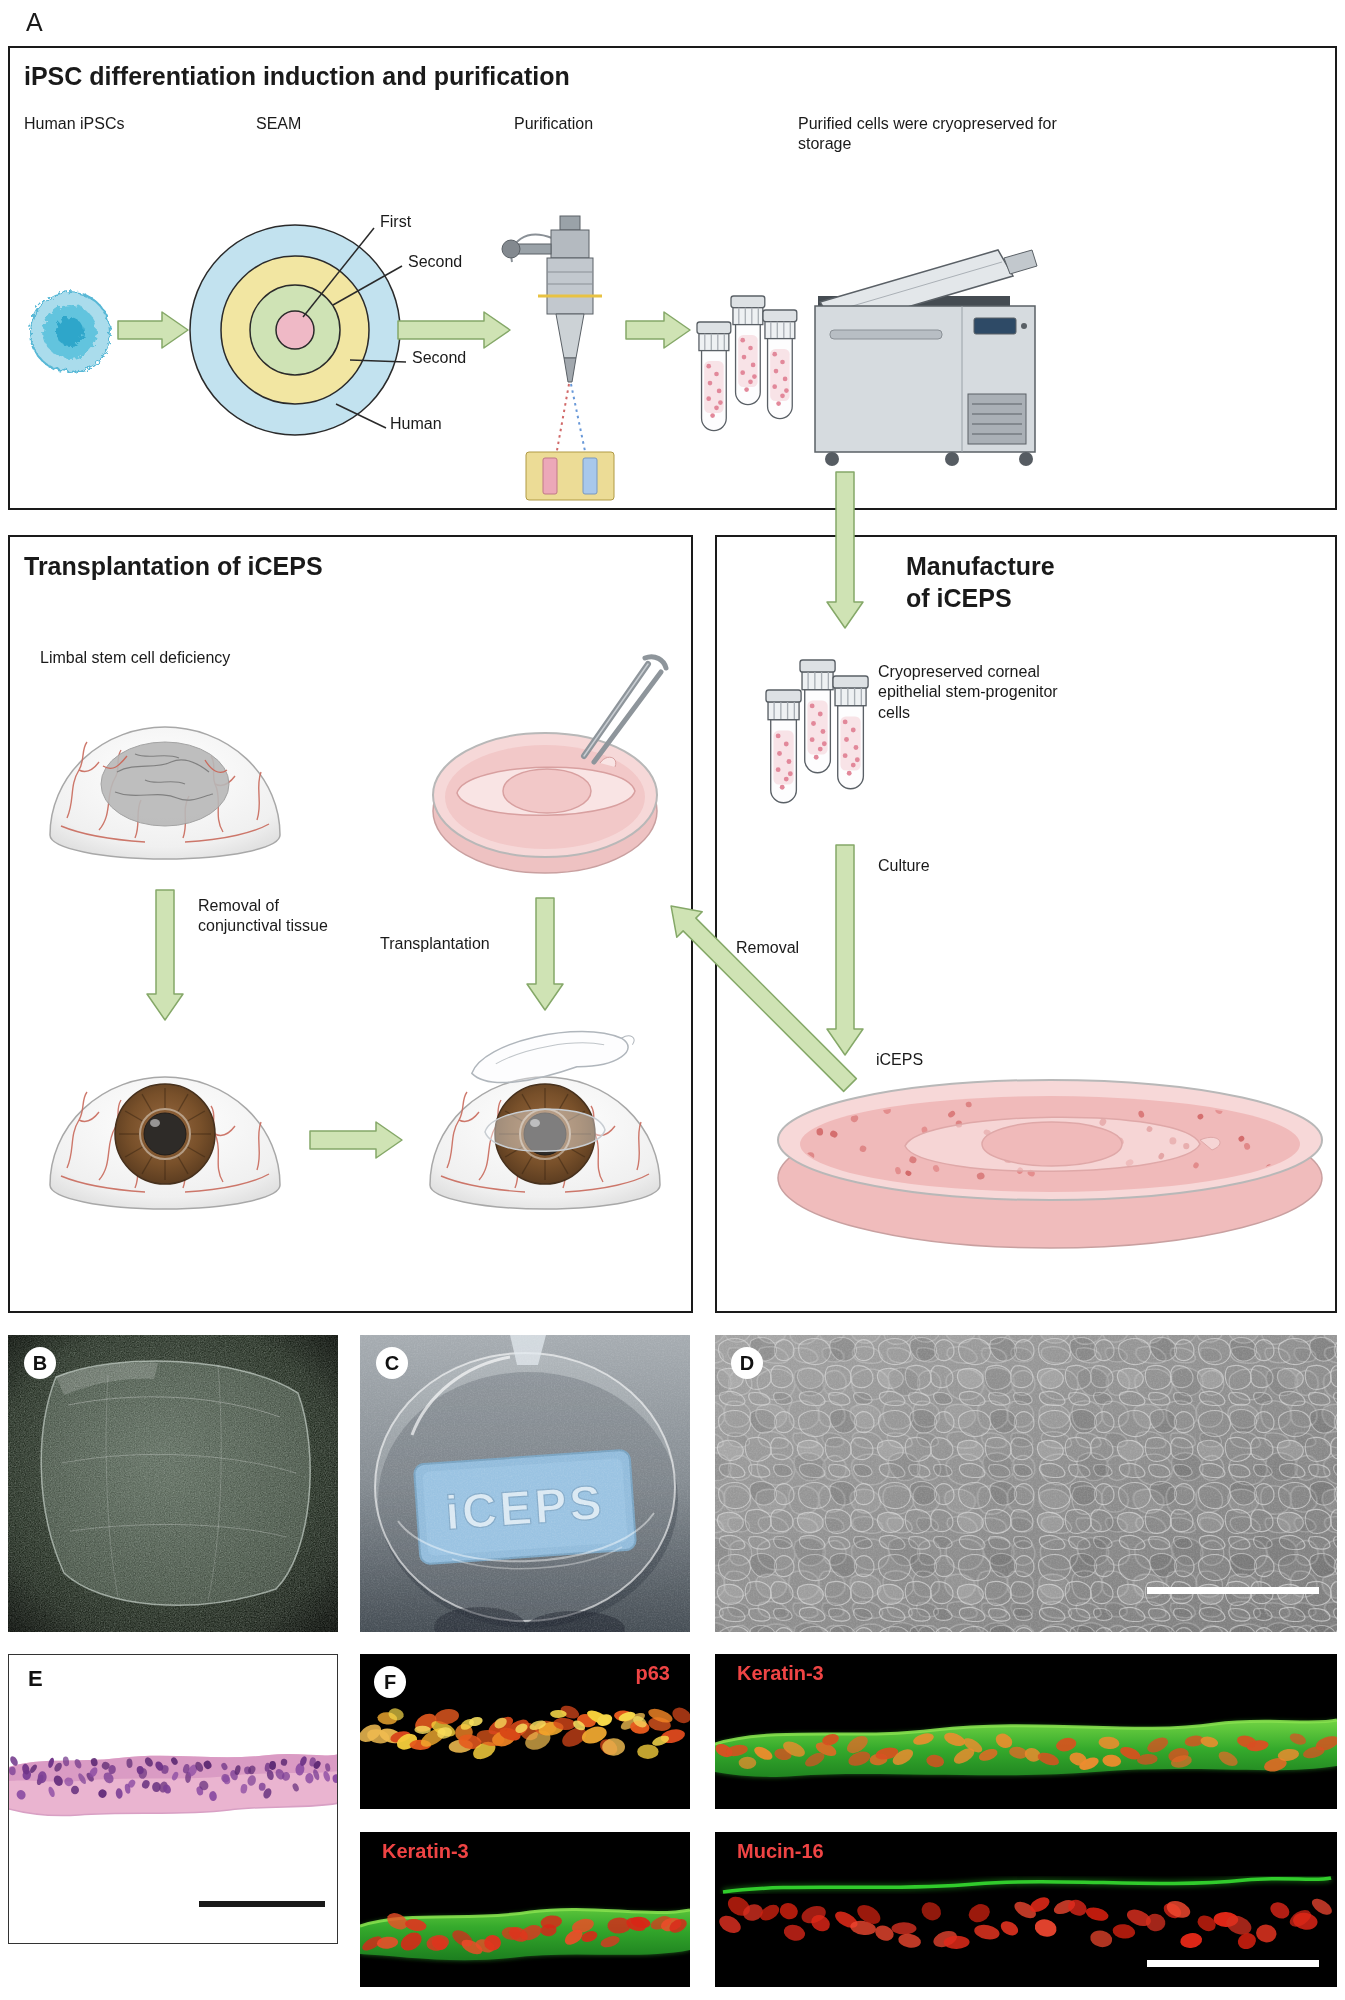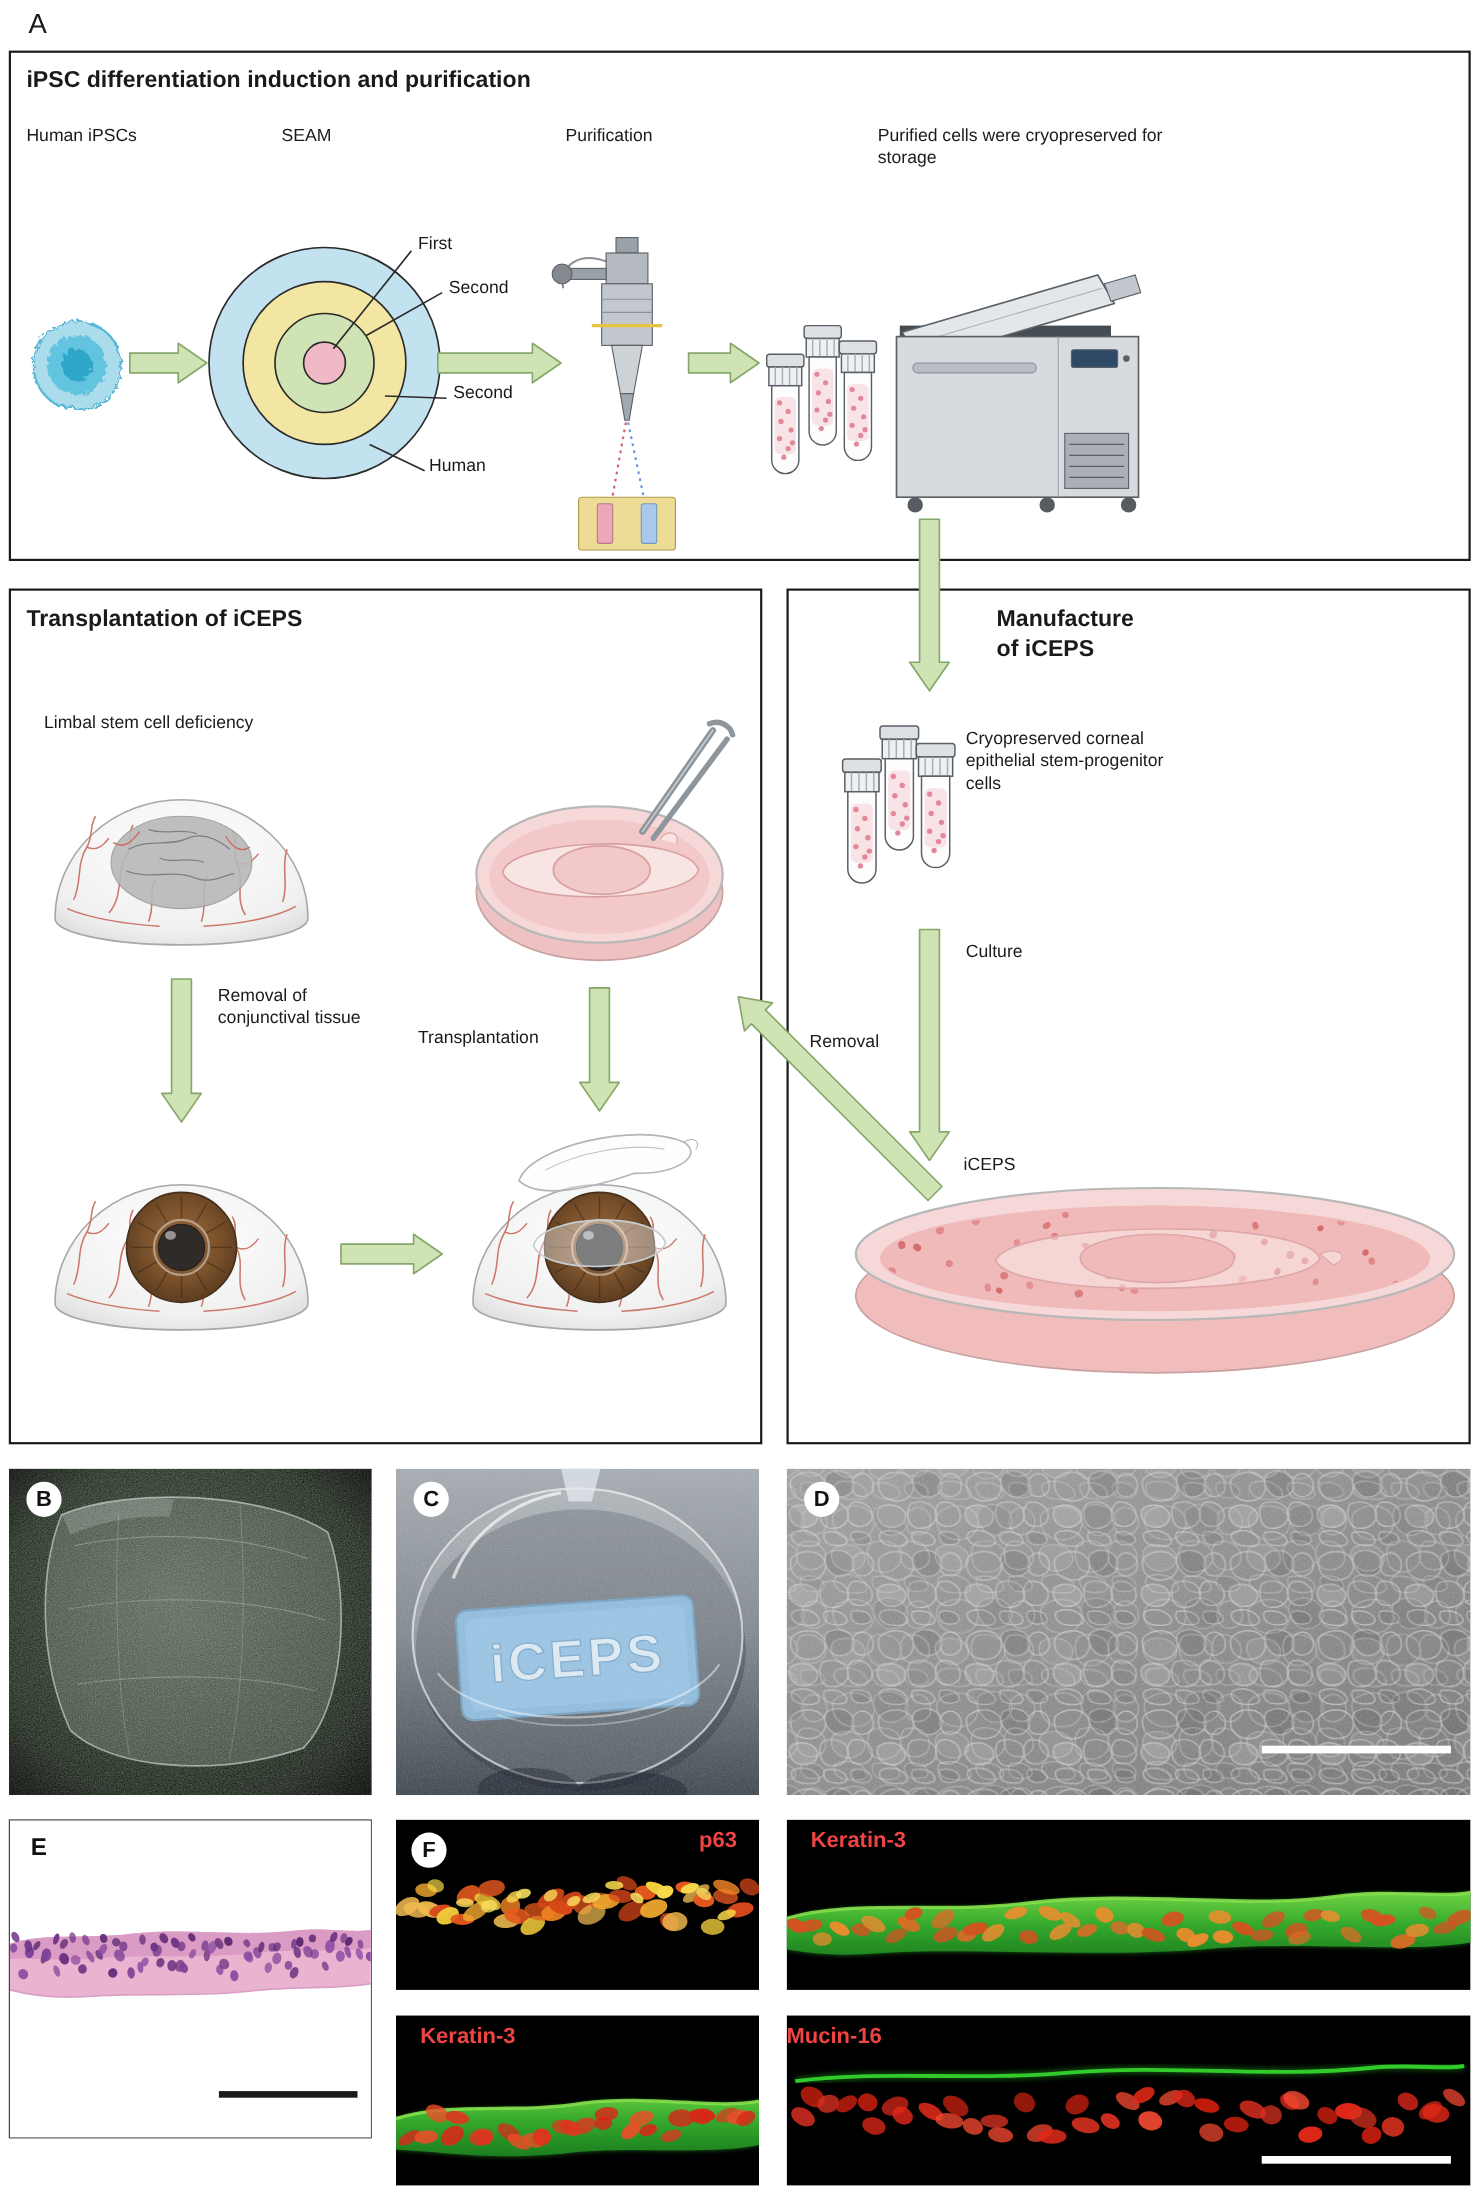--- a/index.html
+++ b/index.html
@@ -3,21 +3,21 @@
 <meta charset="utf-8">
 <style>
   *{margin:0;padding:0;box-sizing:border-box}
   html,body{background:#ffffff}
   body{width:1345px;height:2000px;position:relative;font-family:"Liberation Sans","DejaVu Sans",sans-serif;color:#1a1a1a}
   .box{position:absolute;border:2px solid #1a1a1a;background:transparent;z-index:1}
   .art{position:absolute;left:0;top:0;z-index:2;pointer-events:none}
   .panel{position:absolute;overflow:hidden;z-index:2}
   .panel svg{display:block}
   .lbl{position:absolute;font-size:16px;line-height:1.28;color:#1a1a1a;z-index:3;white-space:pre-line}
-  .title{font-weight:bold;font-size:21px}
+  .title{font-weight:bold;font-size:25px}
   .flabel{position:absolute;color:#ef4444;font-weight:bold;font-size:20px;z-index:3}
   .plabel{position:absolute;width:32px;height:32px;border-radius:50%;background:#ffffff;color:#111;
           font-weight:bold;font-size:20px;display:flex;align-items:center;justify-content:center;z-index:3}
   .eletter{position:absolute;color:#111;font-weight:bold;font-size:22px;z-index:3}
   .garr{fill:#cfe3b4;stroke:#85a868;stroke-width:1.5;stroke-linejoin:round}
   .cl{stroke:#2a2a2a;stroke-width:1.5}
 </style>
 </head>
 <body>
 
@@ -714,13 +714,13 @@
     <span>D</span>
   </div>
 <div class="eletter" style="left:28px;top:1666px">E</div>
 <div class="plabel" style="left:374px;top:1666px">
     <span>F</span>
   </div>
 
 <div class="flabel" style="left:560px;top:1662px;width:110px;text-align:right">p63</div>
 <div class="flabel" style="left:737px;top:1662px">Keratin-3</div>
 <div class="flabel" style="left:382px;top:1840px">Keratin-3</div>
-<div class="flabel" style="left:715px;top:1840px">Mucin-16</div>
+<div class="flabel" style="left:737px;top:1840px">Mucin-16</div>
 
 </body></html>

